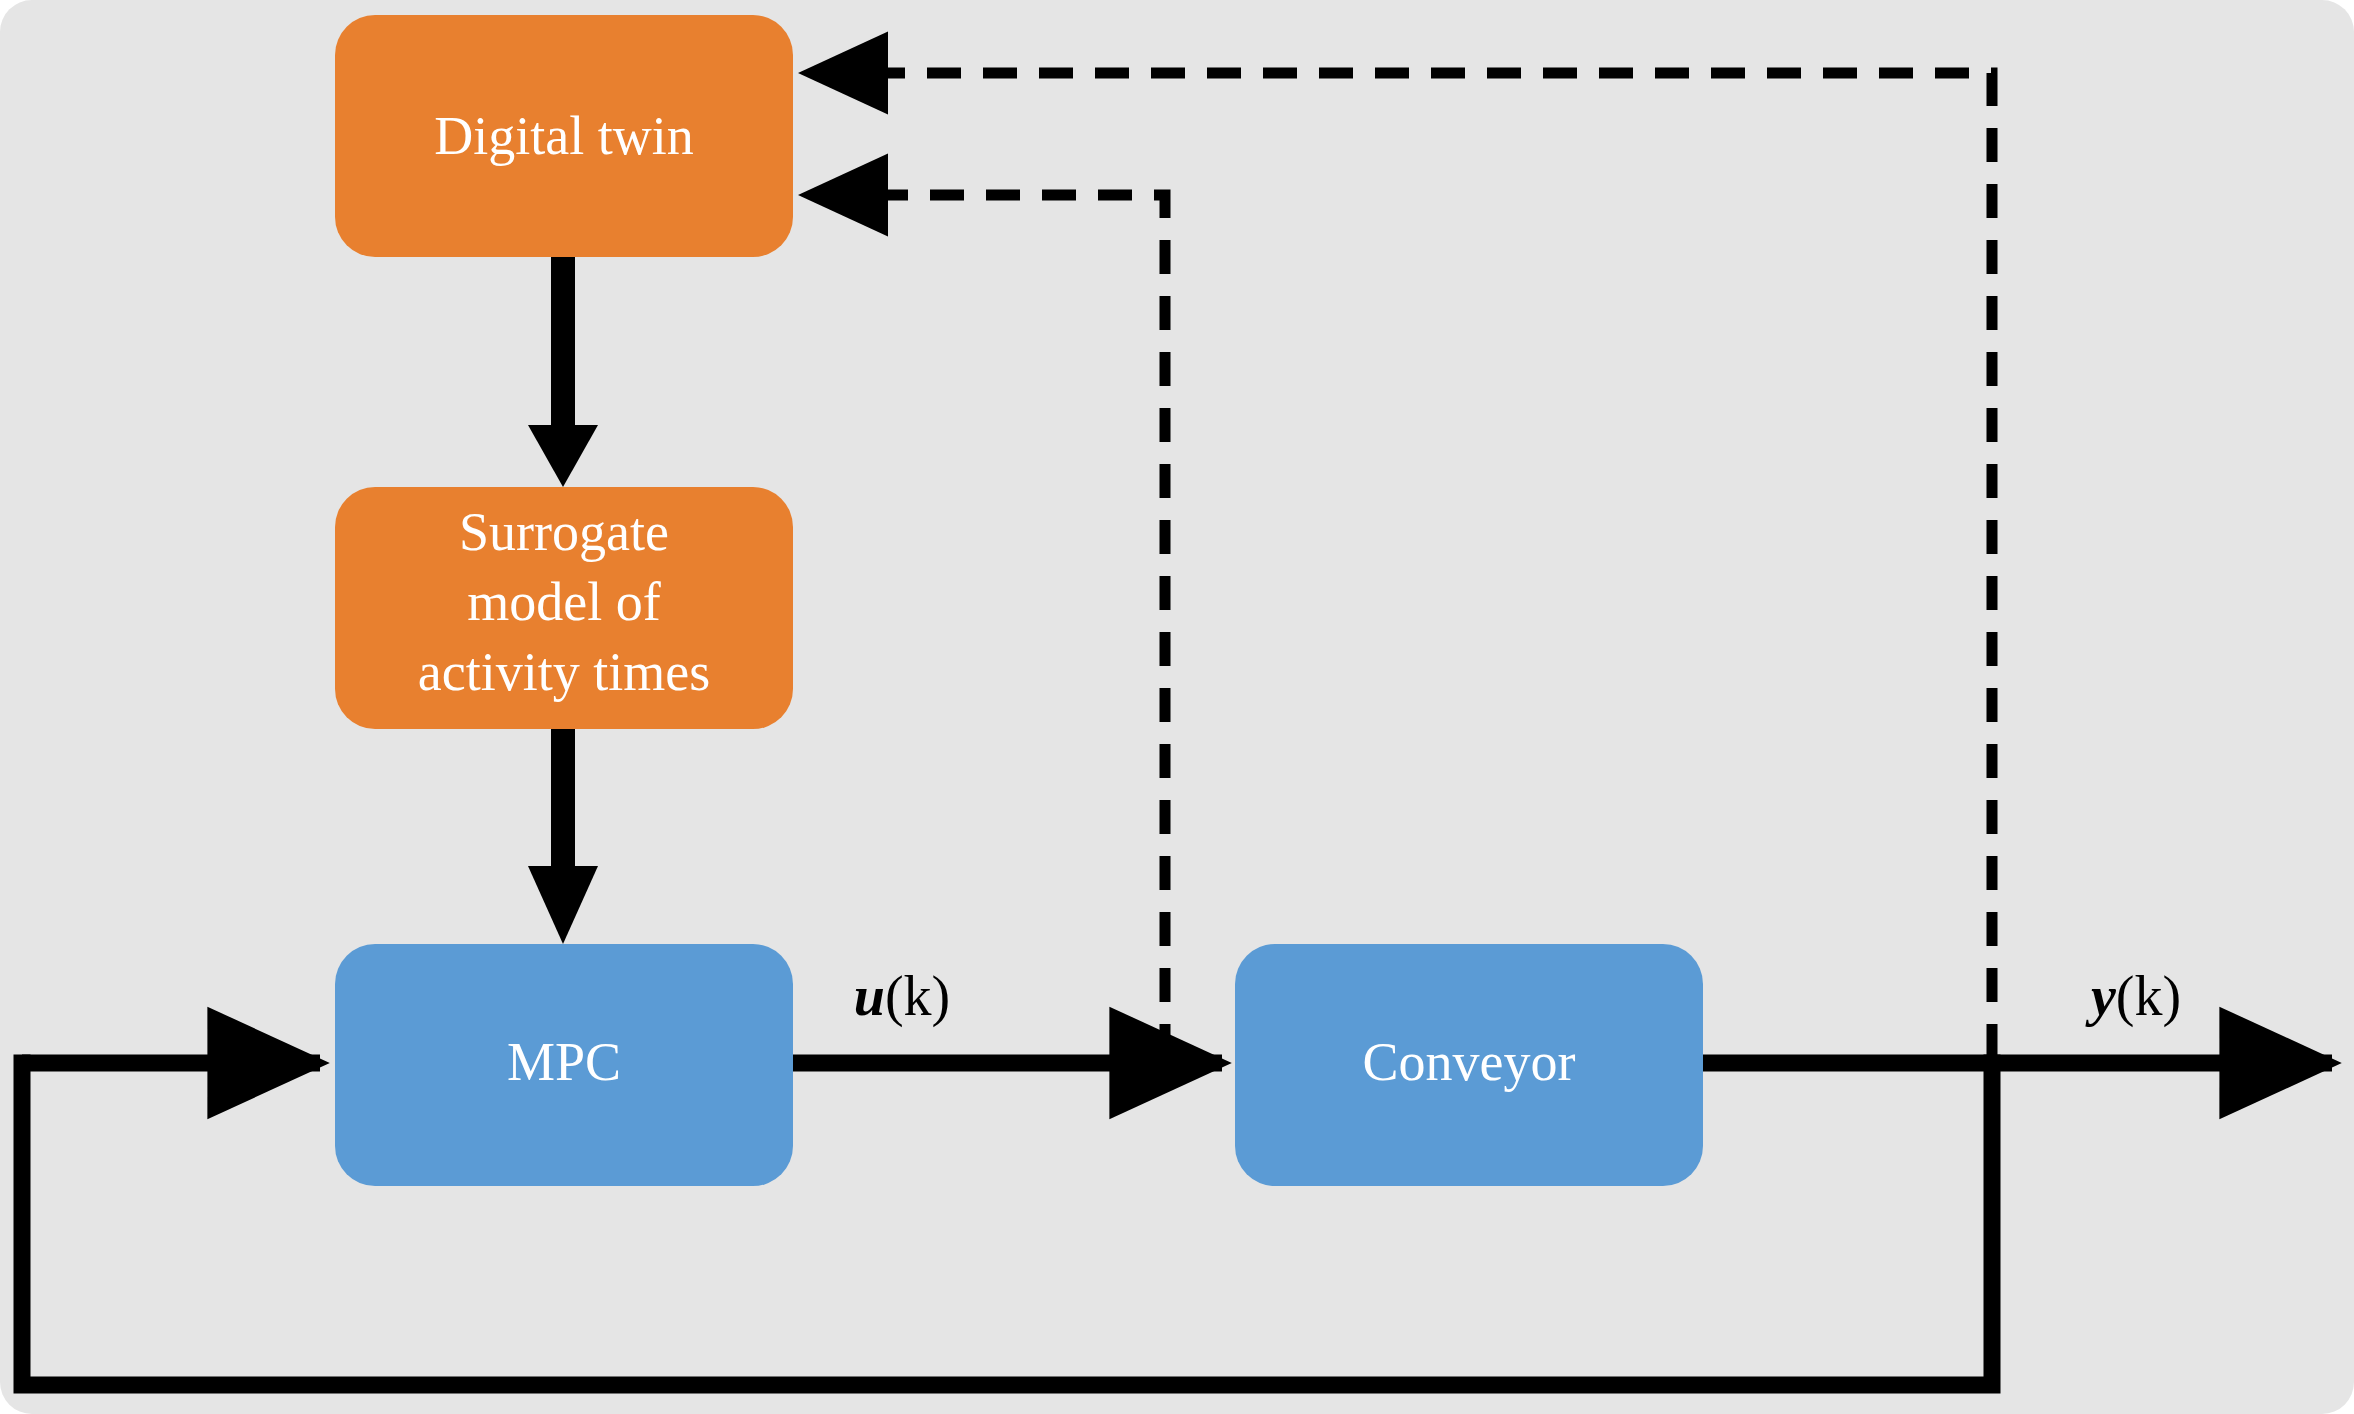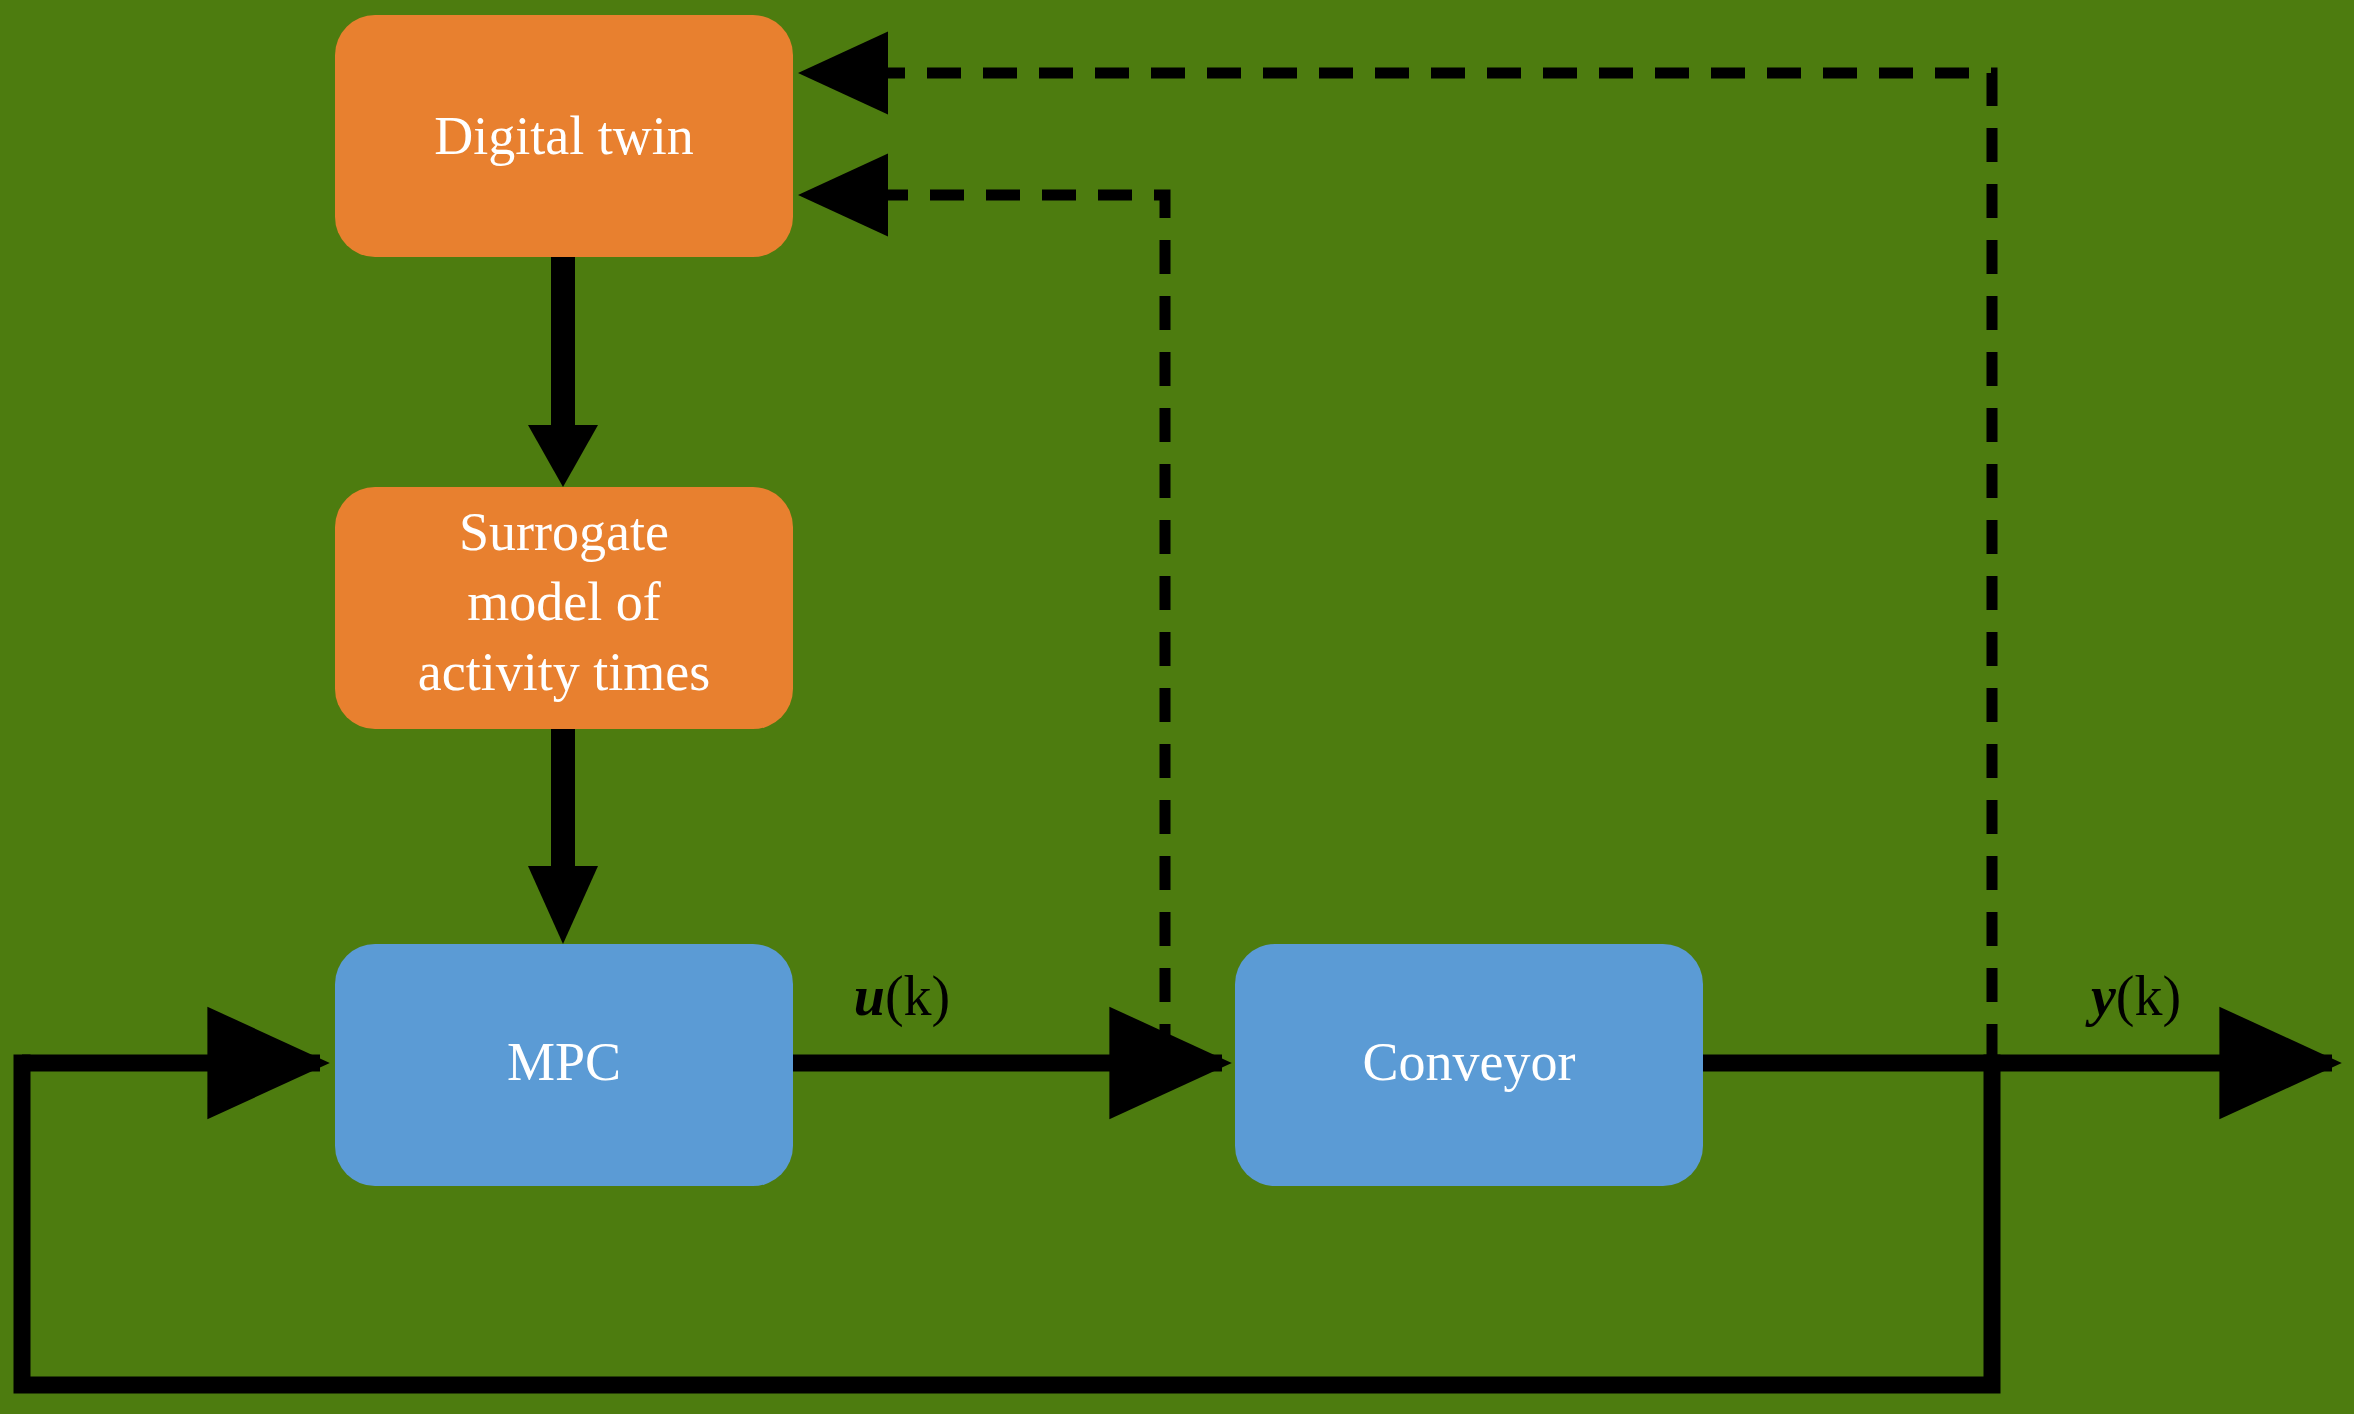--- a/index.html
+++ b/index.html
@@ -10,21 +10,22 @@
   body {
     width: 2354px;
     height: 1414px;
     overflow: hidden;
     font-family: "Liberation Serif", "DejaVu Serif", serif;
   }
   #diagram-root {
     position: relative;
     width: 2354px;
     height: 1414px;
-    background: #4d7c0f;
+    background: #e5e5e5;
+    border-radius: 32px;
   }
   svg.diagram {
     display: block;
     width: 2354px;
     height: 1414px;
   }
   .node-label {
     fill: #ffffff;
     font-family: "Liberation Serif", "DejaVu Serif", serif;
     font-size: 54px;

